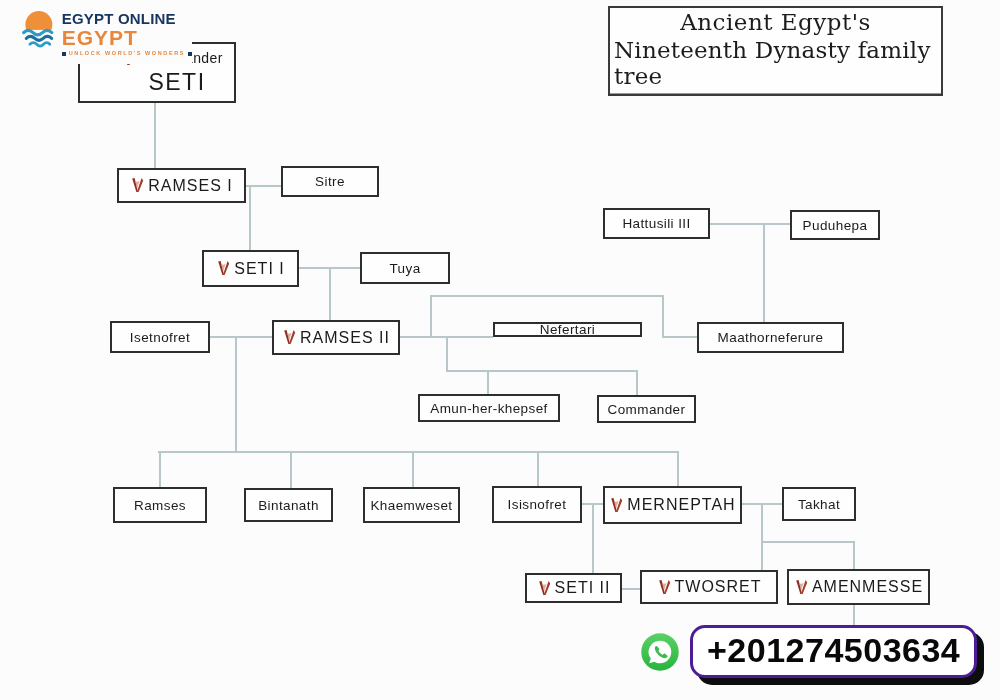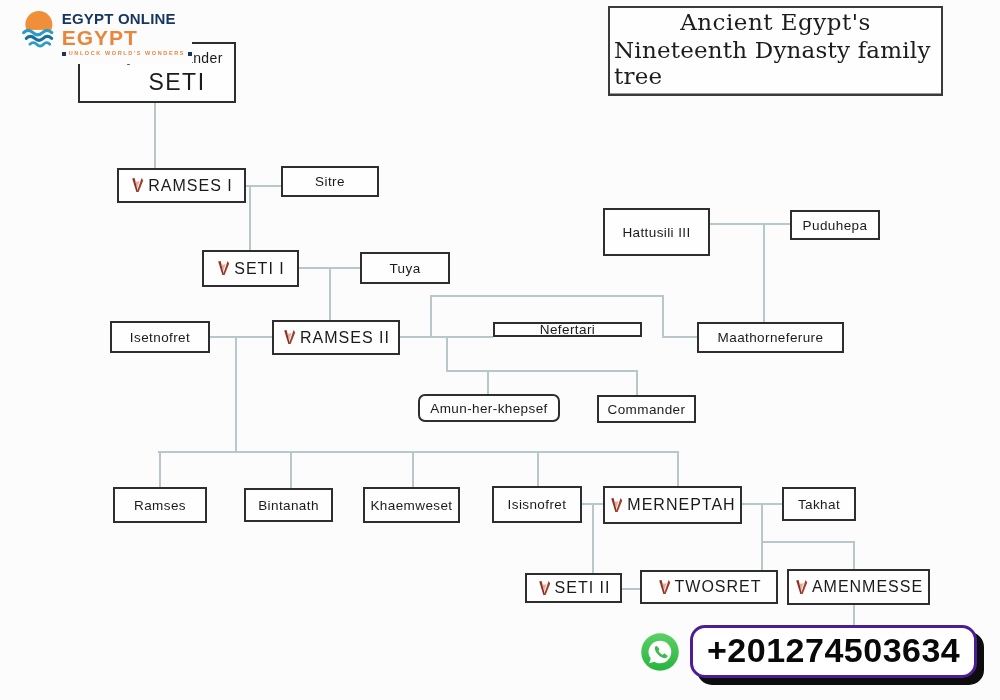--- a/index.html
+++ b/index.html
@@ -131,21 +131,21 @@
         <svg class="crown" width="14" height="17" viewBox="0 0 14 17">
     <path d="M2.2 1.5 L6.4 15 L8 15 L4.6 1 Z" fill="#8e2f22"></path>
     <path d="M6.9 15 L11.6 1 L13.2 3.6 L8.6 15 Z" fill="#a33a28"></path>
     <path d="M4.8 3.2 Q7 6.4 9.6 3.4 L7.2 11.5 Z" fill="#d4907c" opacity="0.75"></path>
   </svg>
         <span>SETI I</span>
       </div>
       <div class="node" style="left: 360px; top: 252px; width: 90px; height: 32px; border-color: rgb(46, 46, 46);">
         <span>Tuya</span>
       </div>
-      <div class="node" style="left: 603px; top: 208px; width: 107px; height: 48px; border-color: rgb(46, 46, 46);">
+      <div class="node" style="left: 603px; top: 208px; width: 107px; height: 31px; border-color: rgb(46, 46, 46);">
         <span>Hattusili III</span>
       </div>
       <div class="node" style="left: 790px; top: 210px; width: 90px; height: 30px; border-color: rgb(46, 46, 46);">
         <span>Puduhepa</span>
       </div>
       <div class="node" style="left: 110px; top: 321px; width: 100px; height: 32px; border-color: rgb(46, 46, 46);">
         <span>Isetnofret</span>
       </div>
       <div class="node caps" style="left: 272px; top: 320px; width: 128px; height: 35px; border-color: rgb(46, 46, 46);">
         <svg class="crown" width="14" height="17" viewBox="0 0 14 17">
@@ -154,21 +154,21 @@
     <path d="M4.8 3.2 Q7 6.4 9.6 3.4 L7.2 11.5 Z" fill="#d4907c" opacity="0.75"></path>
   </svg>
         <span>RAMSES II</span>
       </div>
       <div class="node" style="left: 493px; top: 322px; width: 149px; height: 15px; border-color: rgb(46, 46, 46);">
         <span>Nefertari</span>
       </div>
       <div class="node" style="left: 697px; top: 322px; width: 147px; height: 31px; border-color: rgb(46, 46, 46);">
         <span>Maathorneferure</span>
       </div>
-      <div class="node" style="left: 418px; top: 394px; width: 142px; height: 28px; border-color: rgb(46, 46, 46); border-radius: 7px;">
+      <div class="node" style="left: 418px; top: 394px; width: 142px; height: 28px; border-color: rgb(46, 46, 46);">
         <span>Amun-her-khepsef</span>
       </div>
       <div class="node" style="left: 597px; top: 395px; width: 99px; height: 28px; border-color: rgb(46, 46, 46);">
         <span>Commander</span>
       </div>
       <div class="node" style="left: 113px; top: 487px; width: 94px; height: 36px; border-color: rgb(46, 46, 46);">
         <span>Ramses</span>
       </div>
       <div class="node" style="left: 244px; top: 488px; width: 89px; height: 34px; border-color: rgb(46, 46, 46);">
         <span>Bintanath</span>

